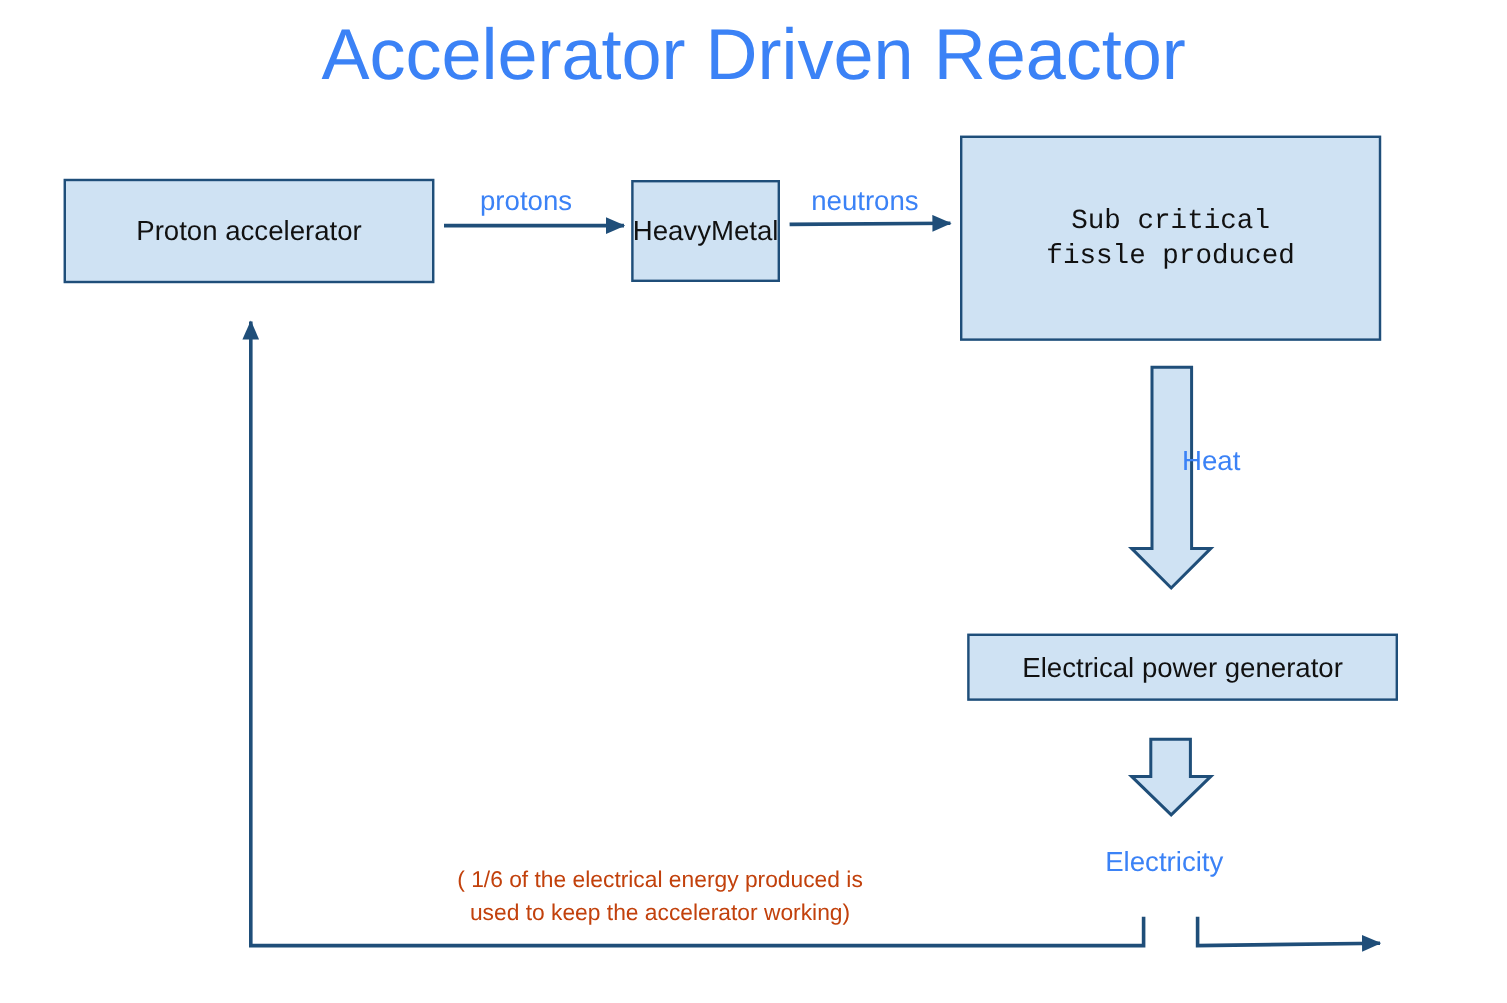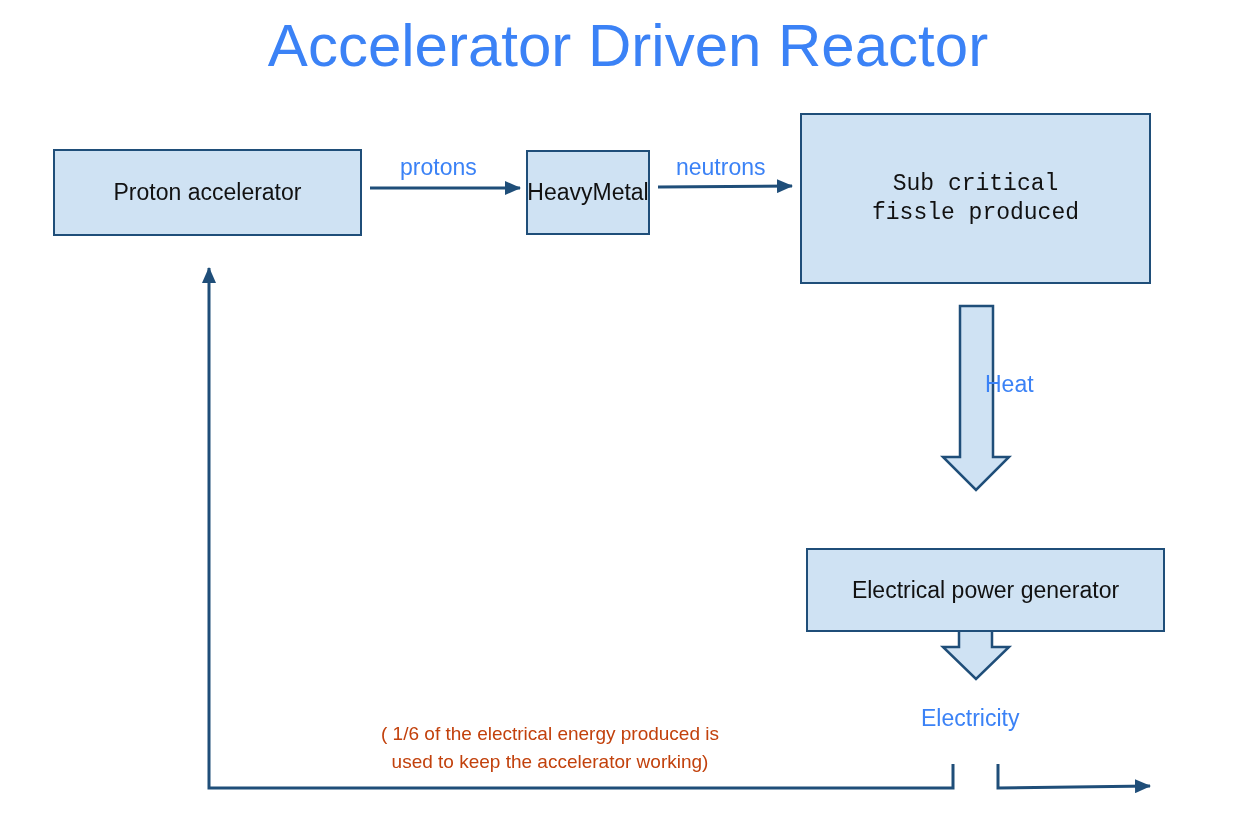--- a/index.html
+++ b/index.html
@@ -49,21 +49,21 @@
 <div class="box" style="left:526px; top:150px; width:124px; height:85px; flex-direction:row;">
   <span>Heavy</span>
   <span>Metal</span>
 </div>
 
 <div class="box" style="left:800px; top:113px; width:351px; height:171px; flex-direction:column;font-family:Liberation Mono, monospace;">
   <span>Sub critical</span>
   <span>fissle produced</span>
 </div>
 
-<div class="box" style="left:806px; top:548px; width:359px; height:84px;">
+<div class="box" style="left:806px; top:528px; width:359px; height:56px;">
   <span>Electrical power generator</span>
 </div>
 
 <div class="label" style="left:400px; top:153px;">protons</div>
 <div class="label" style="left:676px; top:153px;">neutrons</div>
 <div class="label" style="left:985px; top:370px;">Heat</div>
 <div class="label" style="left:921px; top:704px;">Electricity</div>
 
 <div class="note" style="left:300px; top:720px; width:500px;">
   <div>( 1/6 of the electrical energy produced is</div>

